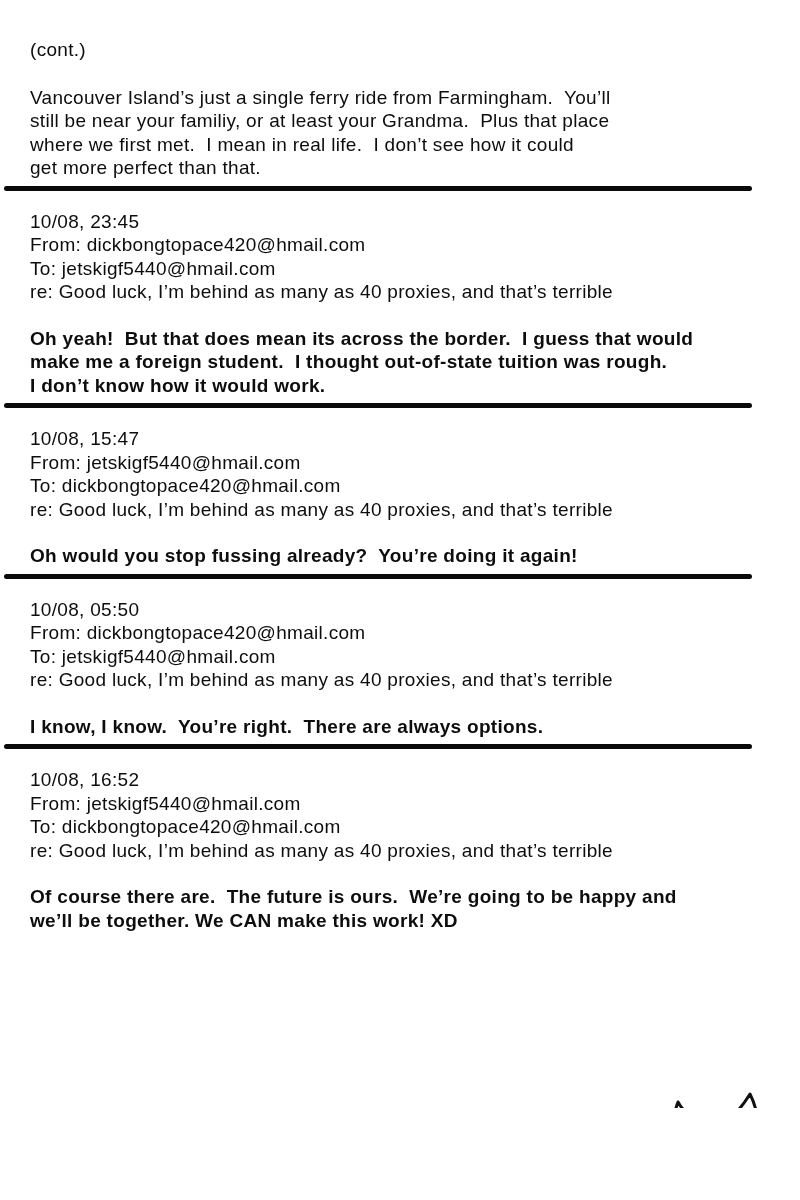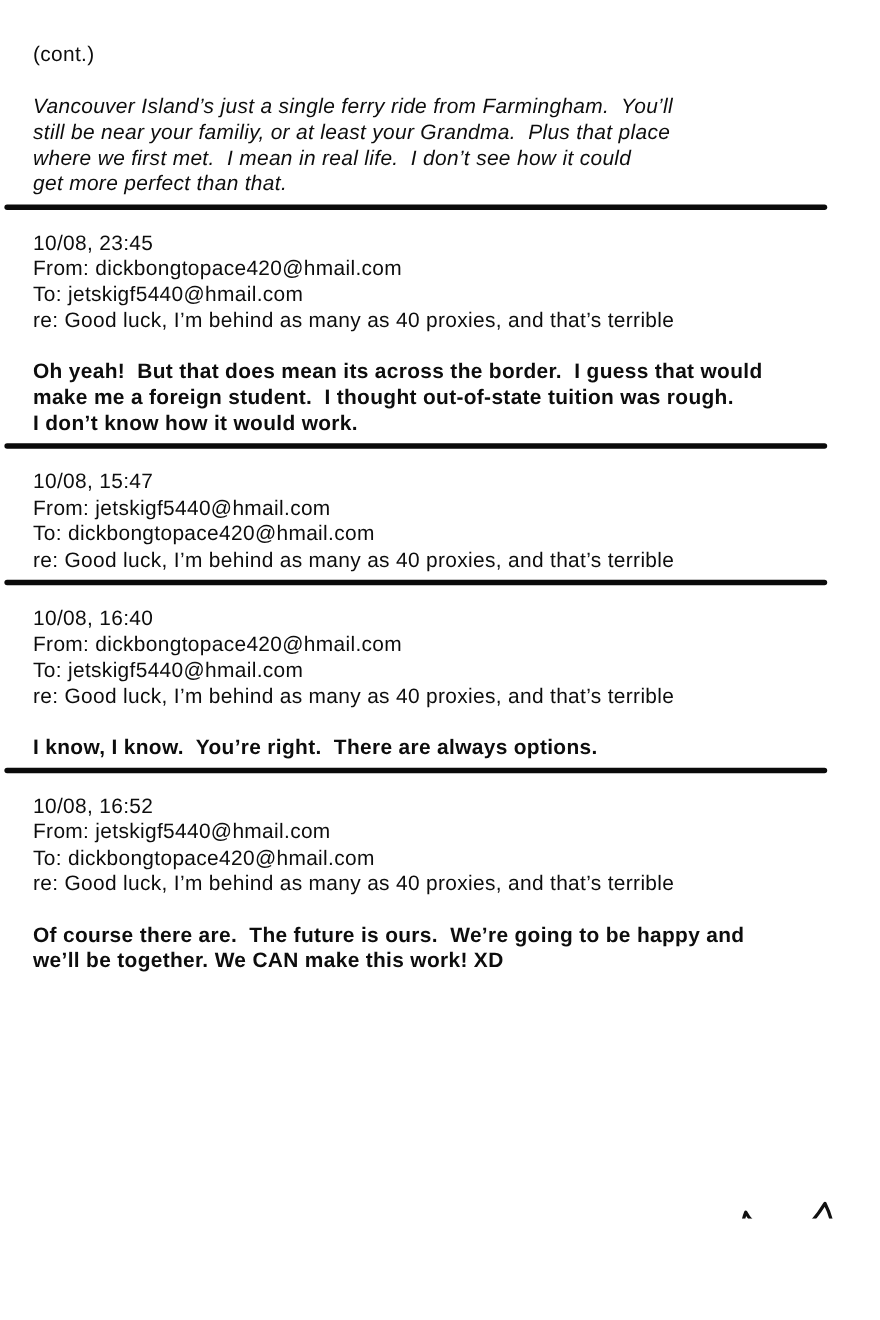--- a/index.html
+++ b/index.html
@@ -24,21 +24,20 @@
     position: absolute;
     left: 30px;
     top: 38px;
     right: 30px;
   }
   .pre {
     white-space: pre-wrap;
   }
   .intro-para {
     margin-top: 24px;
-    font-style: italic;
   }
   .divider {
     height: 5px;
     width: 748px;
     background: #0a0a0a;
     border-radius: 3px;
     margin: 6px 0 19px -26px;
   }
   .email-body {
     margin-top: 23px;
@@ -79,25 +78,26 @@
 make me a foreign student.  I thought out-of-state tuition was rough.
 I don’t know how it would work.</div>
     </section>
 
     <div class="divider"></div>
     <section class="email">
       <div>10/08, 15:47</div>
       <div>From: jetskigf5440@hmail.com</div>
       <div>To: dickbongtopace420@hmail.com</div>
       <div>re: Good luck, I’m behind as many as 40 proxies, and that’s terrible</div>
+      <div class="pre email-body">Oh would you stop fussing already?  You’re doing it again!</div>
     </section>
 
     <div class="divider"></div>
     <section class="email">
-      <div>10/08, 16:40</div>
+      <div>10/08, 05:50</div>
       <div>From: dickbongtopace420@hmail.com</div>
       <div>To: jetskigf5440@hmail.com</div>
       <div>re: Good luck, I’m behind as many as 40 proxies, and that’s terrible</div>
       <div class="pre email-body">I know, I know.  You’re right.  There are always options.</div>
     </section>
 
     <div class="divider"></div>
     <section class="email">
       <div>10/08, 16:52</div>
       <div>From: jetskigf5440@hmail.com</div>

